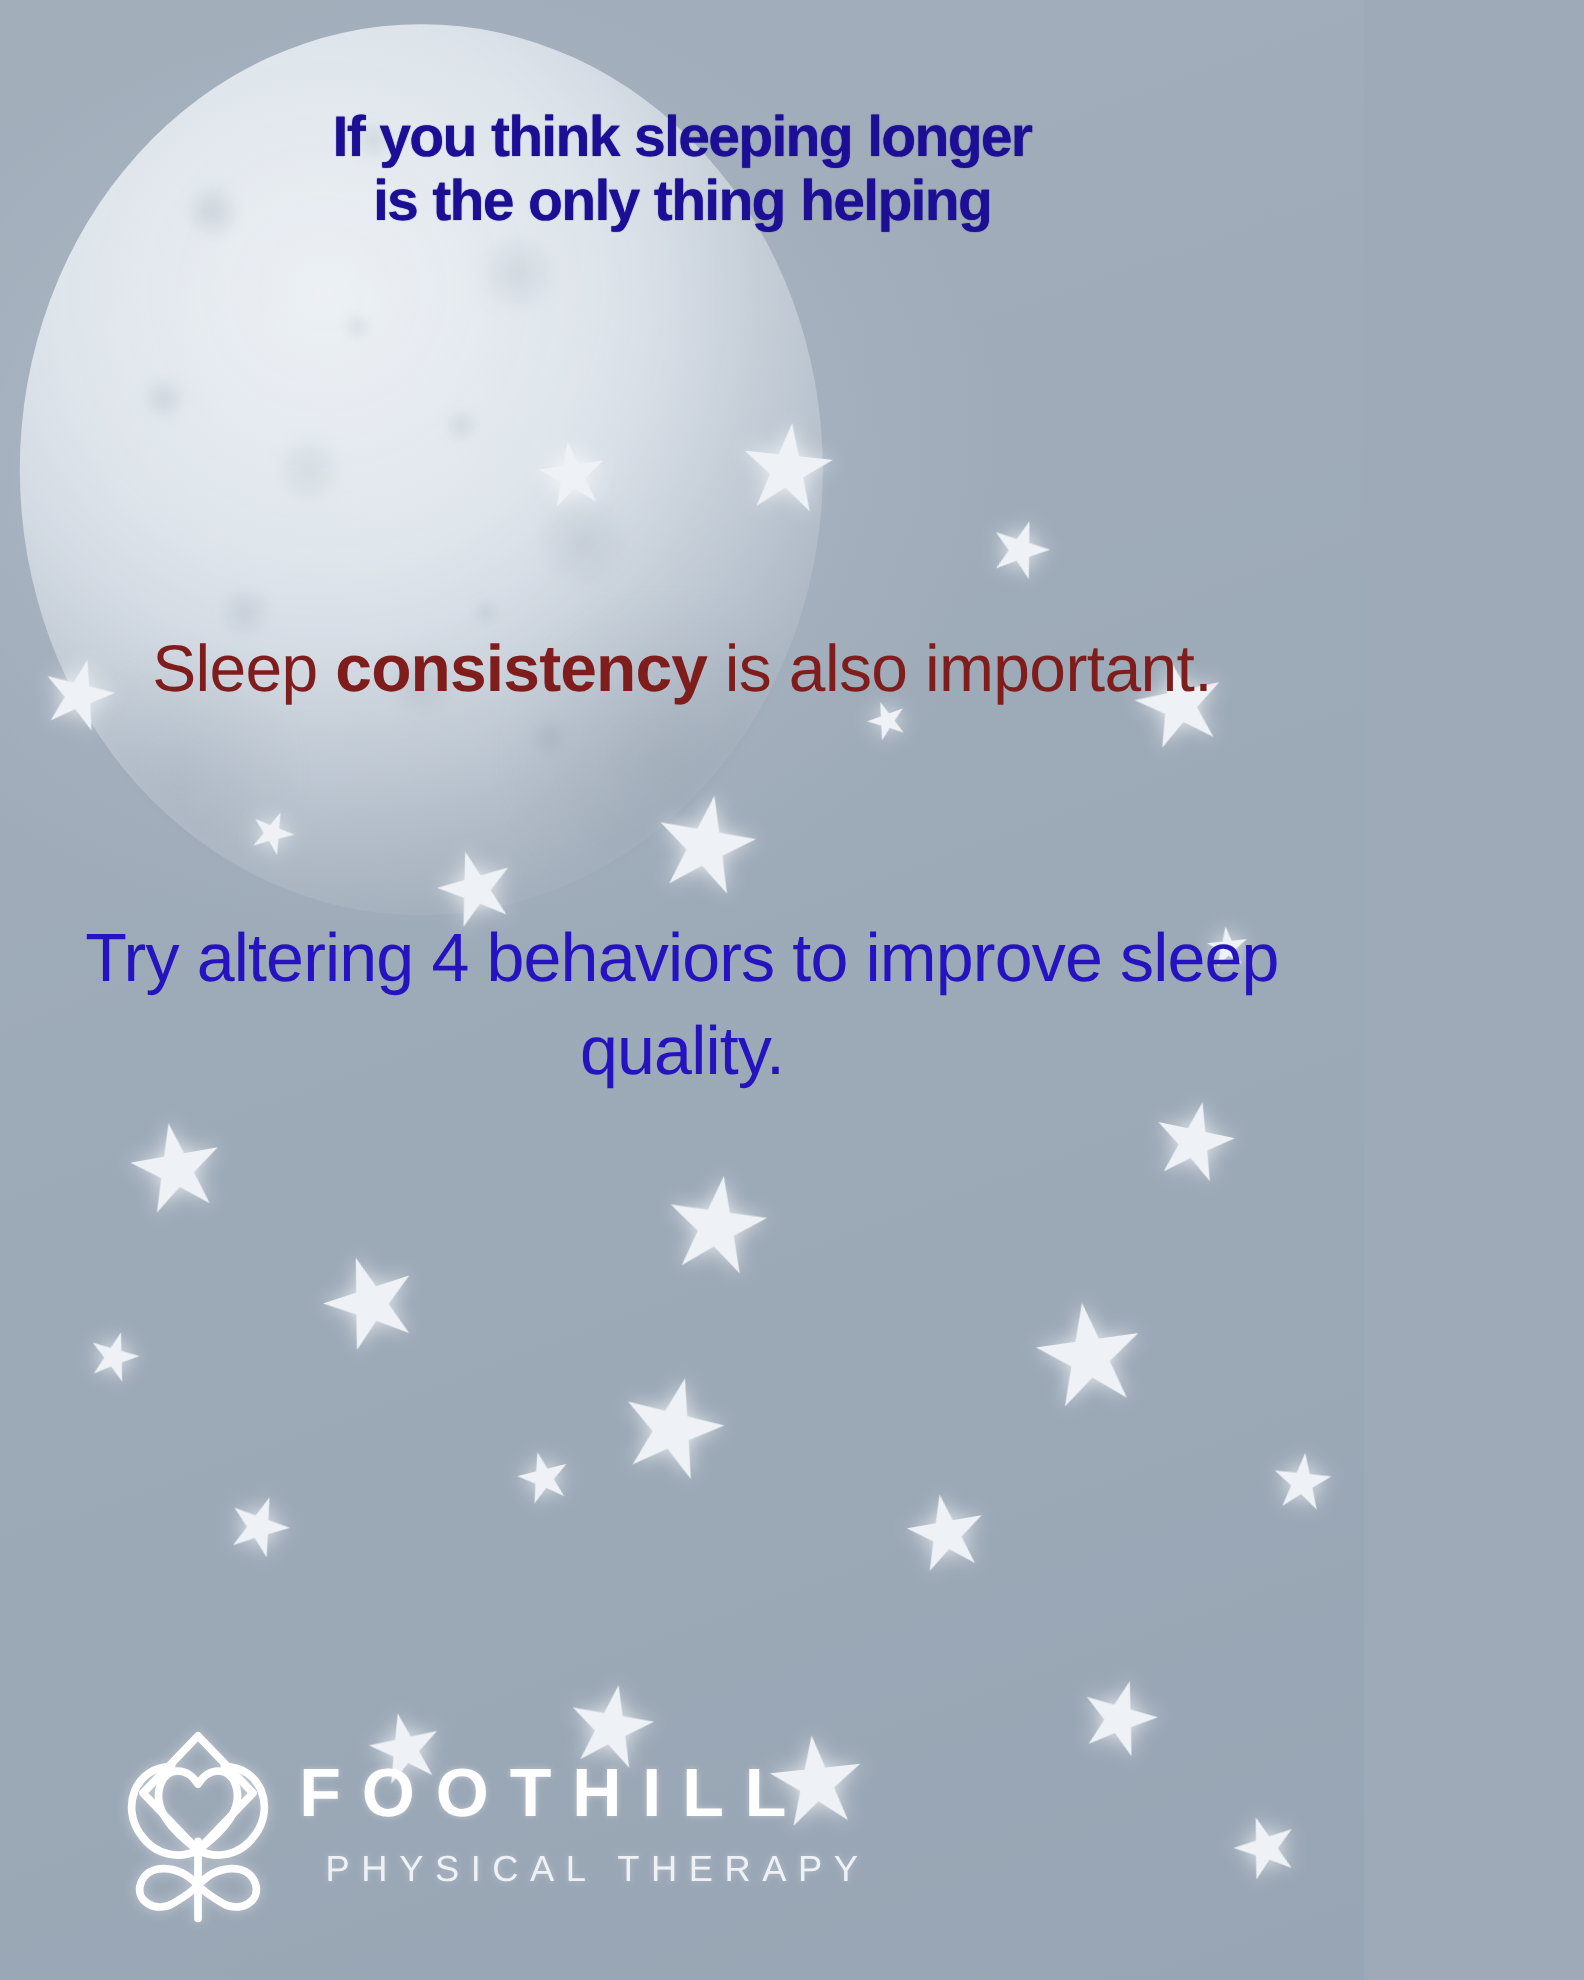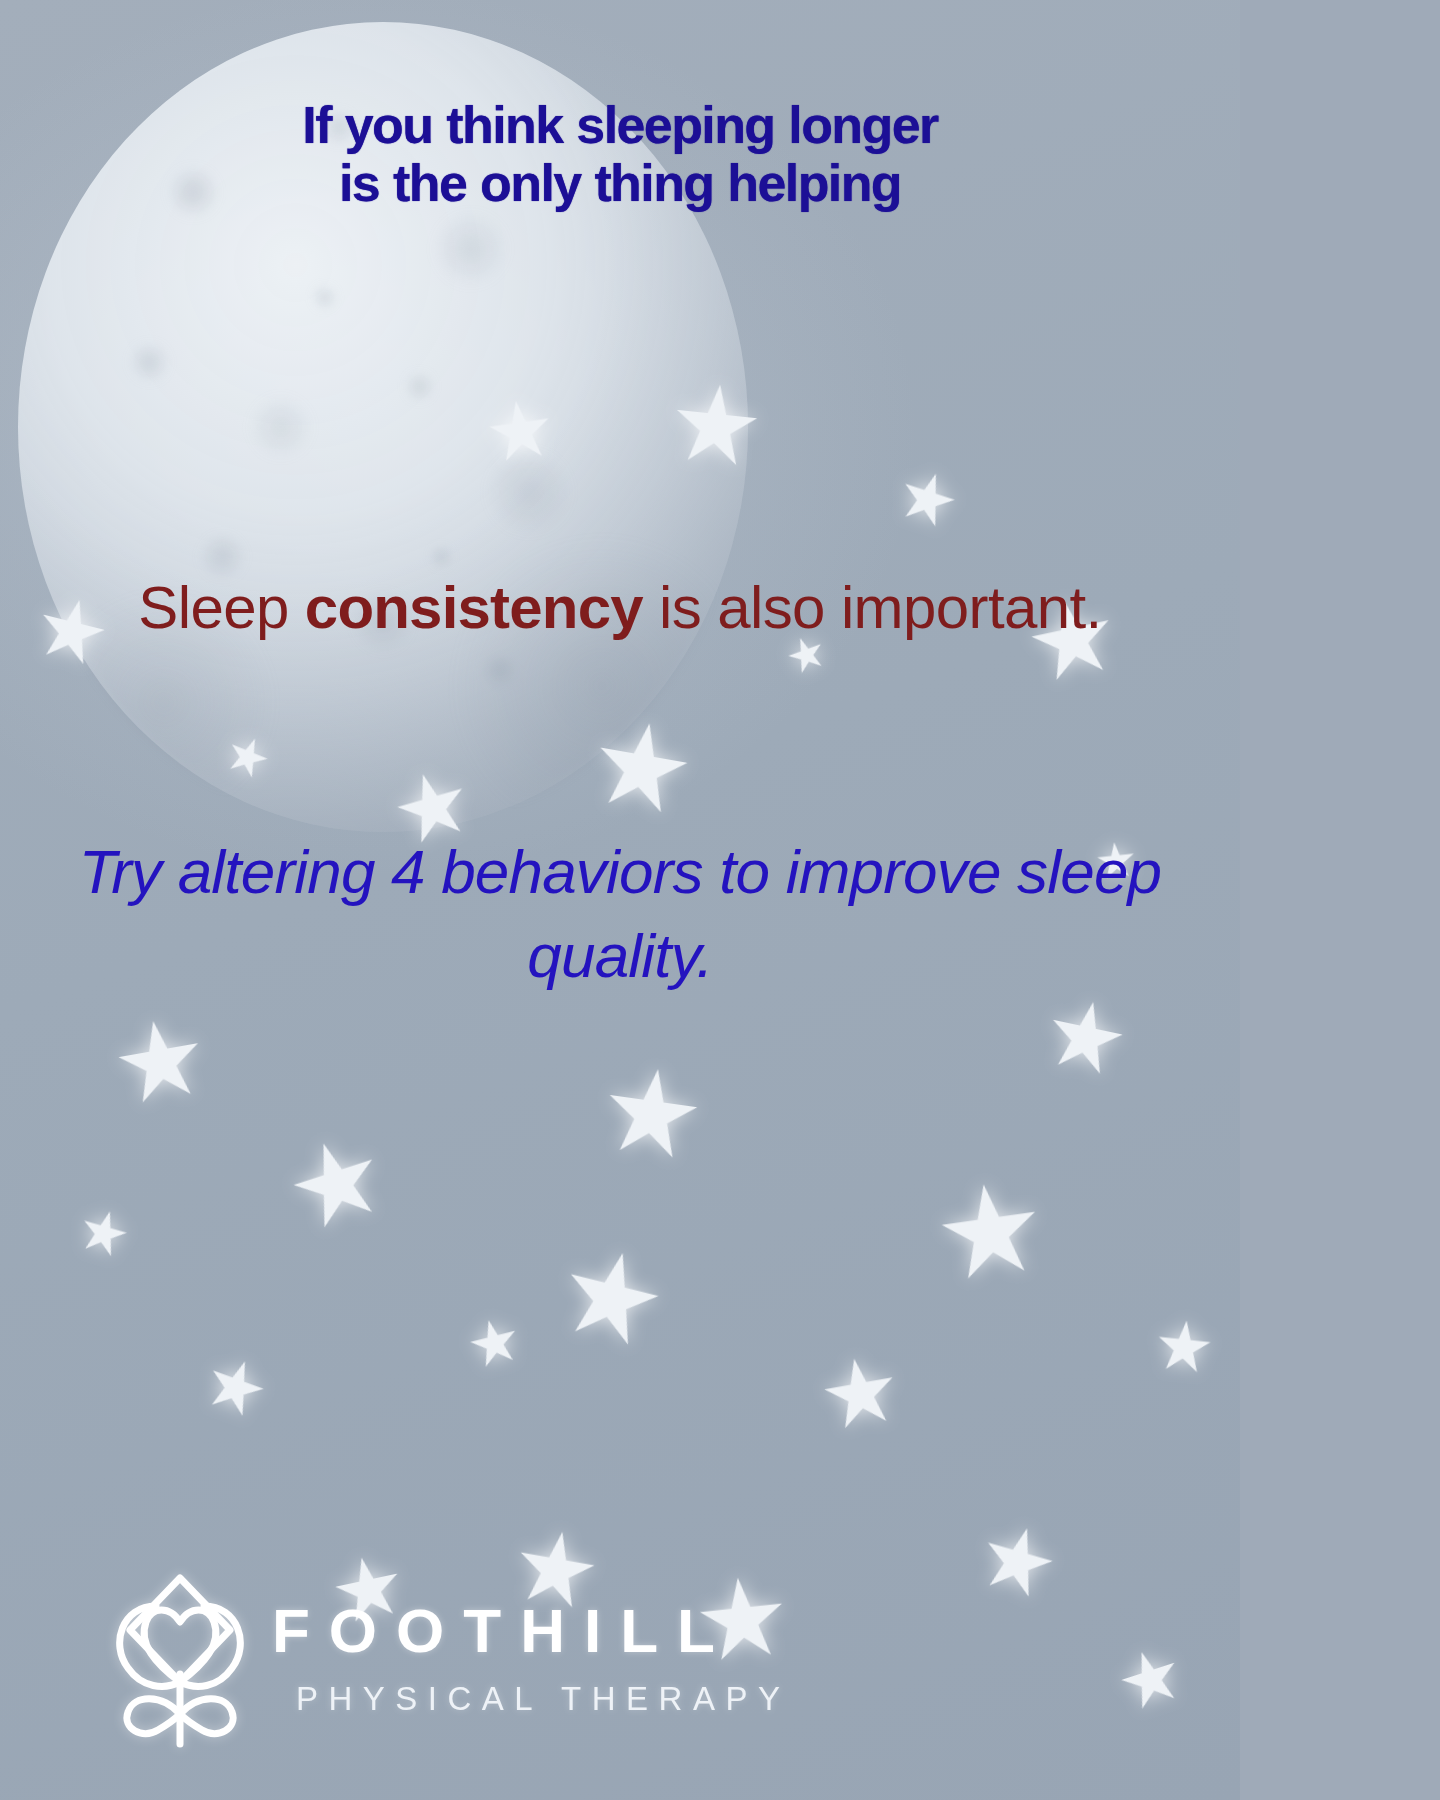--- a/index.html
+++ b/index.html
@@ -128,21 +128,20 @@
   }
   .subline b { font-weight: 700; letter-spacing: -0.8px; }
 
   .tagline {
     top: 830px;
     color: #2413bf;
     font-size: 62px;
     line-height: 1.35;
     font-weight: 400;
     letter-spacing: -0.8px;
-    font-style: italic;
   }
 
   
   .logo {
     position: absolute;
     left: 112px;
     top: 1568px;
     display: flex;
     align-items: center;
     gap: 24px;

